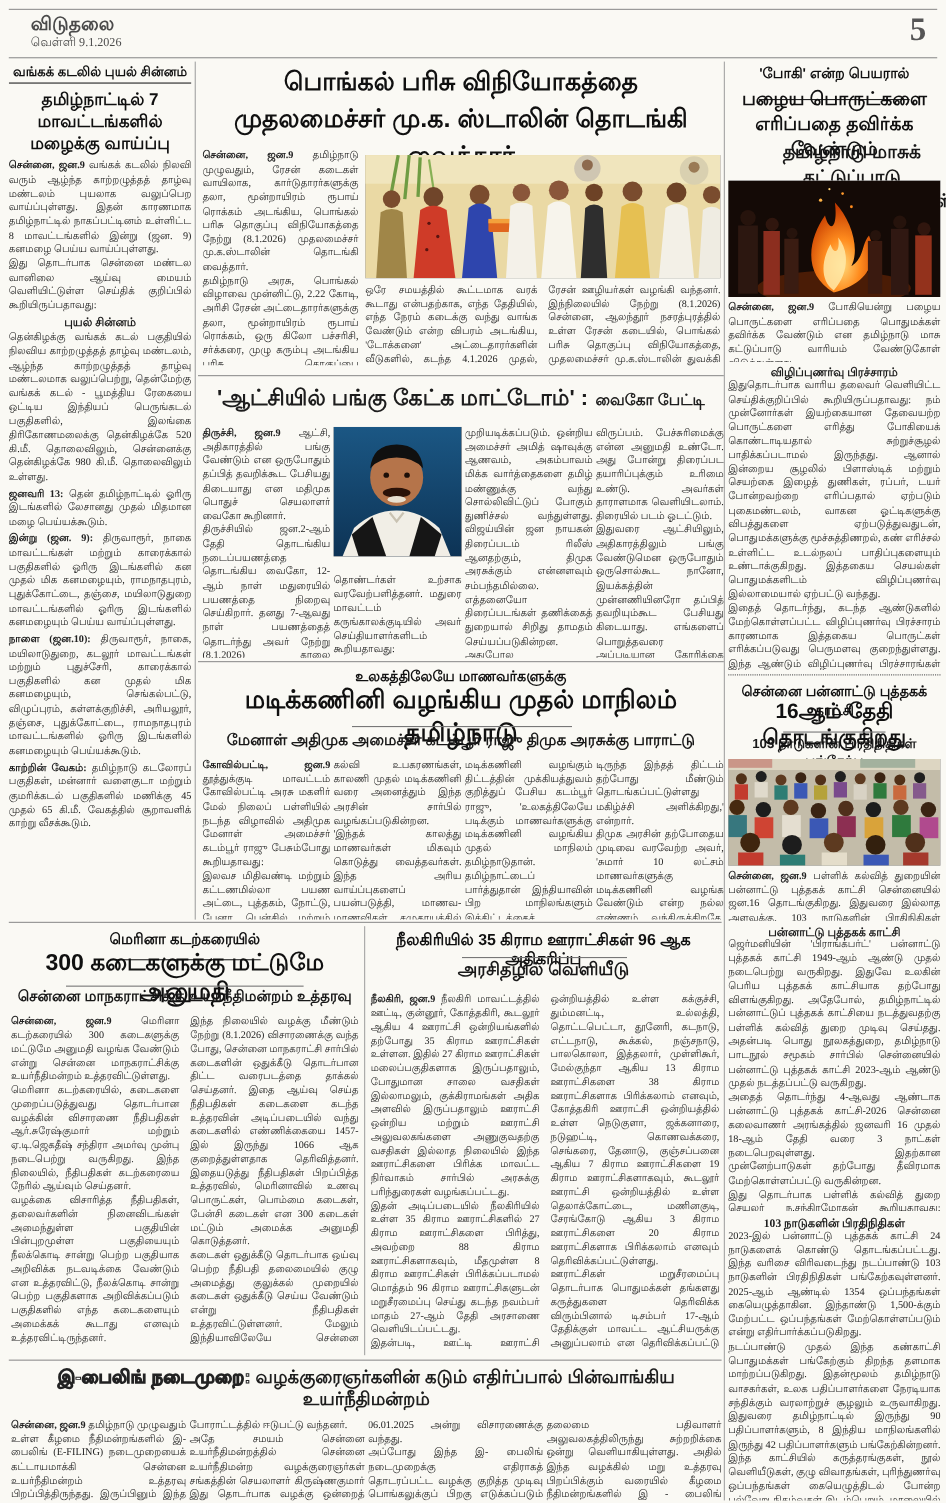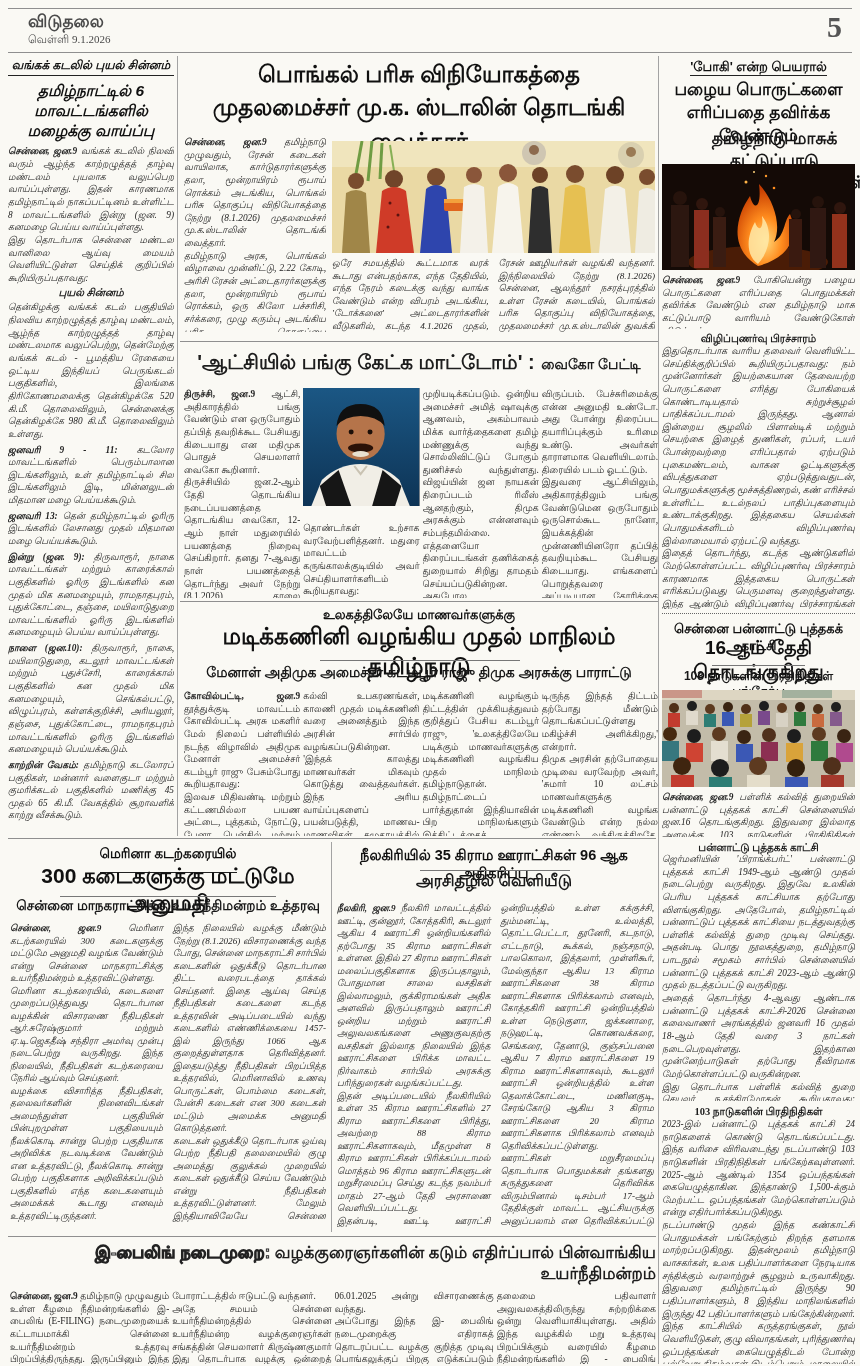--- a/index.html
+++ b/index.html
@@ -23,21 +23,21 @@
   .kicker { font-weight:bold; text-align:center; color:#101010; font-family:"Liberation Sans",sans-serif; }
   .kicker-u { border-bottom:1.5px solid #222; padding-bottom:2px; }
   .subtitle { font-weight:bold; text-align:center; color:#181818; font-family:"Liberation Sans",sans-serif; }
   .subhead { font-weight:bold; text-align:center; font-size:10.5px; margin:3px 0 1px; }
   .bt { font-size:9.3px; line-height:1.36; text-align:justify; color:#222; }
   .prel { white-space:pre-line; }
   .dl { font-weight:bold; }
   .cols2 { column-count:2; column-gap:10px; }
   .flexrow { display:flex; gap:3px; overflow:hidden; }
   .fcol { flex:1; overflow:hidden; }
-  .clip { overflow:hidden;font-style:italic; }
+  .clip { overflow:hidden; }
   .photo { overflow:hidden; background:#999; }
   .photo svg { display:block; width:100%; height:100%; }
   .efx { color:#fdfdfd; -webkit-text-stroke:0.9px #222; }
 </style>
 </head>
 <body>
 
 <div id="page">
 
   <div class="rule" style="top:8px;left:8px;width:844px"></div>
@@ -47,27 +47,26 @@
   <div class="rule" style="top:52px;left:8px;width:844px"></div>
 
   <div class="vrule" style="left:177px;top:56px;height:780px"></div>
   <div class="vrule" style="left:658px;top:56px;height:1308px"></div>
   <div class="vrule" style="left:331px;top:842px;height:390px"></div>
   <div class="rule" style="top:838px;left:8px;width:648px"></div>
   <div class="rule" style="top:1236px;left:8px;width:648px"></div>
 
   <section class="abs clip" style="left:8px;top:58px;width:166px;height:778px">
     <div class="kicker kicker-u" style="font-size:12px">வங்கக் கடலில் புயல் சின்னம்</div>
-    <h2 class="hl prel" style="font-size:15.5px;line-height:1.3;margin:5px 0 4px">தமிழ்நாட்டில் 6 மாவட்டங்களில்
+    <h2 class="hl prel" style="font-size:15.5px;line-height:1.3;margin:5px 0 4px">தமிழ்நாட்டில் 7 மாவட்டங்களில்
 மழைக்கு வாய்ப்பு</h2>
     <p class="bt"><b class="dl">சென்னை, ஜன.9</b> <span class="prel">வங்கக் கடலில் நிலவி வரும் ஆழ்ந்த காற்றழுத்தத் தாழ்வு மண்டலம் புயலாக வலுப்பெற வாய்ப்புள்ளது. இதன் காரணமாக தமிழ்நாட்டில் நாகப்பட்டினம் உள்ளிட்ட 8 மாவட்டங்களில் இன்று (ஜன. 9) கனமழை பெய்ய வாய்ப்புள்ளது.
 இது தொடர்பாக சென்னை மண்டல வானிலை ஆய்வு மையம் வெளியிட்டுள்ள செய்திக் குறிப்பில் கூறியிருப்பதாவது:</span></p>
     <div class="subhead">புயல் சின்னம்</div>
     <p class="bt prel">தென்கிழக்கு வங்கக் கடல் பகுதியில் நிலவிய காற்றழுத்தத் தாழ்வு மண்டலம், ஆழ்ந்த காற்றழுத்தத் தாழ்வு மண்டலமாக வலுப்பெற்று, தென்மேற்கு வங்கக் கடல் - பூமத்திய ரேகையை ஒட்டிய இந்தியப் பெருங்கடல் பகுதிகளில், இலங்கை திரிகோணமலைக்கு தென்கிழக்கே 520 கி.மீ. தொலைவிலும், சென்னைக்கு தென்கிழக்கே 980 கி.மீ. தொலைவிலும் உள்ளது.</p>
-    <p class="bt" style="margin-top:3px"><b class="dl">ஜனவரி 9 - 11:</b> <span>கடலோர மாவட்டங்களில் பெரும்பாலான இடங்களிலும், உள் தமிழ்நாட்டில் சில இடங்களிலும் இடி, மின்னலுடன் மிதமான மழை பெய்யக்கூடும்.</span></p>
     <p class="bt" style="margin-top:3px"><b class="dl">ஜனவரி 13:</b> <span>தென் தமிழ்நாட்டில் ஓரிரு இடங்களில் லேசானது முதல் மிதமான மழை பெய்யக்கூடும்.</span></p>
     <p class="bt" style="margin-top:3px"><b class="dl">இன்று (ஜன. 9):</b> <span>திருவாரூர், நாகை மாவட்டங்கள் மற்றும் காரைக்கால் பகுதிகளில் ஓரிரு இடங்களில் கன முதல் மிக கனமழையும், ராமநாதபுரம், புதுக்கோட்டை, தஞ்சை, மயிலாடுதுறை மாவட்டங்களில் ஓரிரு இடங்களில் கனமழையும் பெய்ய வாய்ப்புள்ளது.</span></p>
     <p class="bt" style="margin-top:3px"><b class="dl">நாளை (ஜன.10):</b> <span>திருவாரூர், நாகை, மயிலாடுதுறை, கடலூர் மாவட்டங்கள் மற்றும் புதுச்சேரி, காரைக்கால் பகுதிகளில் கன முதல் மிக கனமழையும், செங்கல்பட்டு, விழுப்புரம், கள்ளக்குறிச்சி, அரியலூர், தஞ்சை, புதுக்கோட்டை, ராமநாதபுரம் மாவட்டங்களில் ஓரிரு இடங்களில் கனமழையும் பெய்யக்கூடும்.</span></p>
     <p class="bt" style="margin-top:3px"><b class="dl">காற்றின் வேகம்:</b> <span>தமிழ்நாடு கடலோரப் பகுதிகள், மன்னார் வளைகுடா மற்றும் குமரிக்கடல் பகுதிகளில் மணிக்கு 45 முதல் 65 கி.மீ. வேகத்தில் சூறாவளிக் காற்று வீசக்கூடும்.</span></p>
 
   </section>
 
   <h1 class="abs hl prel" style="left:180px;top:58px;width:478px;font-size:23px;line-height:1.45">பொங்கல் பரிசு விநியோகத்தை
 முதலமைச்சர் மு.க. ஸ்டாலின் தொடங்கி வைத்தார்</h1>
   <div class="abs bt clip" style="left:184px;top:136px;width:142px;height:196px">
@@ -171,21 +170,21 @@
 இலவச மிதிவண்டி மற்றும் கட்டணமில்லா பயண அட்டை, புத்தகம், நோட்டு, பேனா, பென்சில் மற்றும் புத்தகப்பை, வரைபடம், ஜாமெண்ட்ரி பாக்ஸ் போன்ற</span>
     </div>
     <div class="fcol bt prel">கல்வி உபகரணங்கள், காலணி முதல் மடிக்கணினி வரை அனைத்தும் இந்த அரசின் சார்பில் வழங்கப்படுகின்றன.
 'இந்தக் காலத்து மாணவர்கள் மிகவும் கொடுத்து வைத்தவர்கள். இந்த அரிய வாய்ப்புகளைப் பயன்படுத்தி, மாணவ-மாணவிகள் சமுதாயத்தில் சிறந்த நிலைக்கு உயர வேண்டும்,' என்று அவர் அறிவுறுத்தினார்.
 மடிக்கணினி திட்டம்: தமிழ்நாட்டின் பெருமை</div>
     <div class="fcol bt prel">மடிக்கணினி வழங்கும் திட்டத்தின் முக்கியத்துவம் குறித்துப் பேசிய கடம்பூர் ராஜு, 'உலகத்திலேயே படிக்கும் மாணவர்களுக்கு மடிக்கணினி வழங்கிய முதல் மாநிலம் தமிழ்நாடுதான். தமிழ்நாட்டைப் பார்த்துதான் இந்தியாவின் பிற மாநிலங்களும் இத்திட்டத்தைச் செயல்படுத்தத் தொடங்கின. இடையில் நிறுத்தப்பட்</div>
     <div class="fcol bt prel">டிருந்த இந்தத் திட்டம் தற்போது மீண்டும் தொடங்கப்பட்டுள்ளது மகிழ்ச்சி அளிக்கிறது,' என்றார்.
 திமுக அரசின் தற்போதைய முடிவை வரவேற்ற அவர், 'சுமார் 10 லட்சம் மாணவர்களுக்கு மடிக்கணினி வழங்க வேண்டும் என்ற நல்ல எண்ணம் வந்திருக்கிறதே, அது பாராட்டத்தக்கது,' என்று தெரிவித்தார்.</div>
   </div>
 
-  <div class="abs kicker" style="left:662px;top:59px;width:193px;font-size:13px"><span style="border-bottom:1.5px solid #222;padding-bottom:1px">'போகி' என்ற பெயரால்</span></div>
+  <div class="abs kicker" style="left:662px;top:59px;width:193px;font-size:13px"><span style="border-bottom:1.5px solid #222;padding-bottom:16px">'போகி' என்ற பெயரால்</span></div>
   <h2 class="abs hl prel" style="left:662px;top:79px;width:193px;font-size:17px;line-height:1.35">பழைய பொருட்களை
 எரிப்பதை தவிர்க்க வேண்டும்</h2>
   <div class="abs subtitle prel" style="left:678px;top:128px;width:193px;font-size:17px;line-height:1.3">தமிழ்நாடு மாசுக் கட்டுப்பாடு
 வாரியம் வேண்டுகோள்</div>
   <div class="abs photo" style="left:662px;top:164px;width:193px;height:106px">
     <svg viewBox="0 0 193 106" preserveAspectRatio="none">
       <defs>
           <radialGradient id="fg" cx="50%" cy="70%" r="65%">
             <stop offset="0%" stop-color="#ffd97a"></stop>
             <stop offset="45%" stop-color="#ff8c1e"></stop>
@@ -318,21 +317,21 @@
     </div>
   <div class="abs subtitle" style="left:334px;top:872px;width:320px;font-size:16px">அரசிதழில் வெளியீடு</div>
   <div class="abs bt cols2 clip" style="left:337px;top:902px;width:317px;height:330px;font-size:9.2px">
     <b class="dl">நீலகிரி, ஜன.9</b>
     <span class="prel">நீலகிரி மாவட்டத்தில் ஊட்டி, குன்னூர், கோத்தகிரி, கூடலூர் ஆகிய 4 ஊராட்சி ஒன்றியங்களில் தற்போது 35 கிராம ஊராட்சிகள் உள்ளன. இதில் 27 கிராம ஊராட்சிகள் மலைப்பகுதிகளாக இருப்பதாலும், போதுமான சாலை வசதிகள் இல்லாமலும், குக்கிராமங்கள் அதிக அளவில் இருப்பதாலும் ஊராட்சி ஒன்றிய மற்றும் ஊராட்சி அலுவலகங்களை அணுகுவதற்கு வசதிகள் இல்லாத நிலையில் இந்த ஊராட்சிகளை பிரிக்க மாவட்ட நிர்வாகம் சார்பில் அரசுக்கு பரிந்துரைகள் வழங்கப்பட்டது.
 இதன் அடிப்படையில் நீலகிரியில் உள்ள 35 கிராம ஊராட்சிகளில் 27 கிராம ஊராட்சிகளை பிரித்து, அவற்றை 88 கிராம ஊராட்சிகளாகவும், மீதமுள்ள 8 கிராம ஊராட்சிகள் பிரிக்கப்படாமல் மொத்தம் 96 கிராம ஊராட்சிகளுடன் மறுசீரமைப்பு செய்து கடந்த நவம்பர் மாதம் 27-ஆம் தேதி அரசாணை வெளியிடப்பட்டது.
 இதன்படி, ஊட்டி ஊராட்சி ஒன்றியத்தில் உள்ள கக்குச்சி, தும்மனட்டி, உல்லத்தி, தொட்டபெட்டா, தூனேரி, கடநாடு, எட்டநாடு, கூக்கல், நஞ்சநாடு, பாலகொலா, இத்தலார், முள்ளிகூர், மேல்குந்தா ஆகிய 13 கிராம ஊராட்சிகளை 38 கிராம ஊராட்சிகளாக பிரிக்கலாம் எனவும், கோத்தகிரி ஊராட்சி ஒன்றியத்தில் உள்ள நெடுகுளா, ஜக்கனாரை, நடுஹட்டி, கொணவக்கரை, செங்கரை, தேனாடு, குஞ்சப்பனை ஆகிய 7 கிராம ஊராட்சிகளை 19 கிராம ஊராட்சிகளாகவும், கூடலூர் ஊராட்சி ஒன்றியத்தில் உள்ள தெலாக்கோட்டை, மணினகுடி, சேரங்கோடு ஆகிய 3 கிராம ஊராட்சிகளை 20 கிராம ஊராட்சிகளாக பிரிக்கலாம் எனவும் தெரிவிக்கப்பட்டுள்ளது.
 ஊராட்சிகள் மறுசீரமைப்பு தொடர்பாக பொதுமக்கள் தங்களது கருத்துகளை தெரிவிக்க விரும்பினால் டிசம்பர் 17-ஆம் தேதிக்குள் மாவட்ட ஆட்சியருக்கு அனுப்பலாம் என தெரிவிக்கப்பட்டு இருந்தது. இதைதொடர்ந்து மாவட்ட ஆட்சியர் லட்சுமி பவ்யா தலைமையில் கடந்த மாதம் 18-ஆம் தேதி முதல் 20-ஆம் வரை கருத்து கேட்பு கூட்டம் நடத்தப்பட்டு, இறுதி செய்து அதனை நீலகிரி மாவட்ட அரசிதழில் இறுதி அறிவிப்பாக வெளியிடப்பட்டு உள்ளது.</span>
   </div>
 
-  <h2 class="abs" style="left:10px;top:1243px;width:646px;text-align:right;font-size:16.5px;font-weight:bold;font-family:'Liberation Sans',sans-serif">
+  <h2 class="abs" style="left:10px;top:1243px;width:646px;text-align:center;font-size:16.5px;font-weight:bold;font-family:'Liberation Sans',sans-serif">
     <span class="efx">இ-பைலிங் நடைமுறை:</span>
     <span>வழக்குரைஞர்களின் கடும் எதிர்ப்பால் பின்வாங்கிய உயர்நீதிமன்றம்</span>
   </h2>
   <div class="abs flexrow" style="left:10px;top:1290px;width:646px;height:74px">
     <div class="fcol bt">
       <b class="dl">சென்னை, ஜன.9</b>
       <span class="prel">தமிழ்நாடு முழுவதும் உள்ள கீழமை நீதிமன்றங்களில் இ-பைலிங் (E-FILING) நடைமுறையைக் கட்டாயமாக்கி சென்னை உயர்நீதிமன்றம் உத்தரவு பிறப்பித்திருந்தது. இருப்பினும் இந்த உத்தரவுக்கு எதிர்ப்பு தெரிவித்து தமிழ்நாடு முழுவதும் உள்ள வழக்குரைஞர்கள் தொடர்ச்சியாகப்</span>
     </div>
     <div class="fcol bt prel">போராட்டத்தில் ஈடுபட்டு வந்தனர்.
 அதே சமயம் சென்னை உயர்நீதிமன்றத்தில் சென்னை உயர்நீதிமன்ற வழக்குரைஞர்கள் சங்கத்தின் செயலாளர் கிருஷ்ணகுமார் இது தொடர்பாக வழக்கு ஒன்றைத் தொடர்ந்து இருந்தார். இத்தகைய சூழலில் தான் இந்த வழக்கு தலைமை நீதிபதி சிறீவத்சவா அமர்வில்</div>

